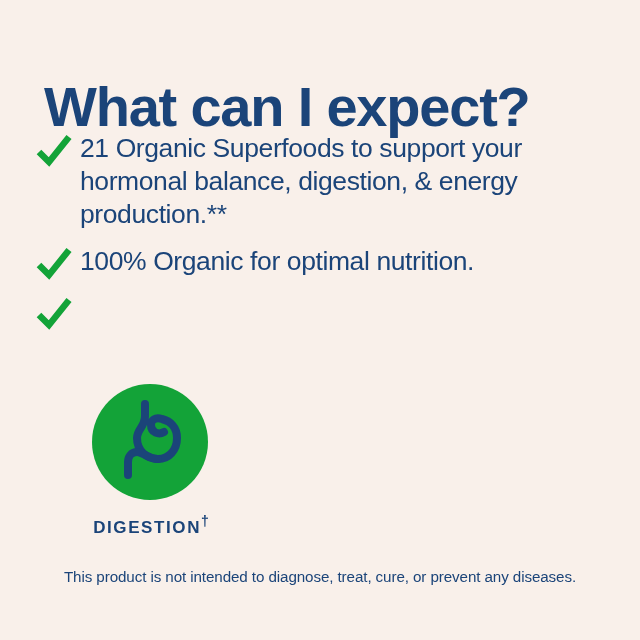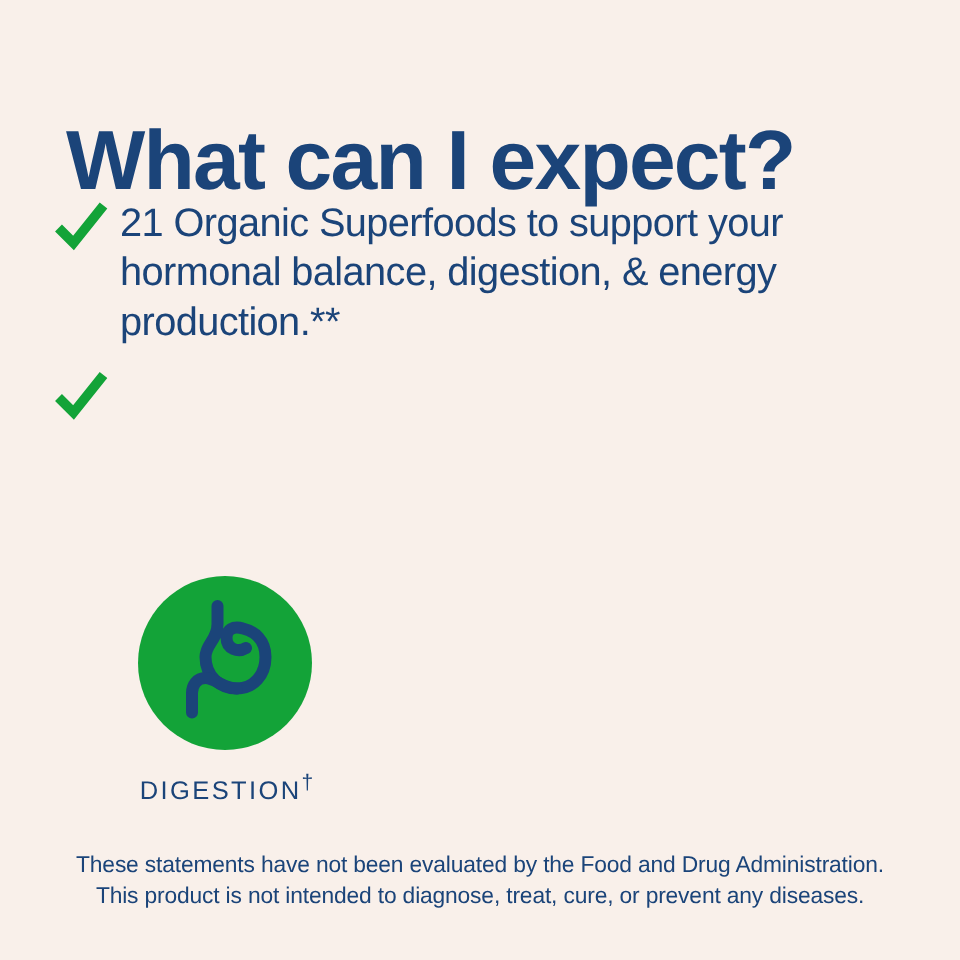--- a/index.html
+++ b/index.html
@@ -84,21 +84,21 @@
     height: 116px;
     border-radius: 50%;
     background: #13a338;
     display: flex;
     align-items: center;
     justify-content: center;
   }
   #digestion-label {
     margin-top: 13px;
     font-size: 17px;
-    font-weight: normal;
+    font-weight: bold;
     letter-spacing: 1.6px;
     color: #1b4479;
     white-space: nowrap;
   }
   #digestion-label .dagger {
     font-size: 14px;
     vertical-align: super;
     letter-spacing: 0;
   }
 
@@ -130,20 +130,30 @@
       <span class="check-icon">
         <svg width="36" height="34" viewBox="0 0 36 34" aria-hidden="true">
           <path d="M3 18 L13 28 L33 3" fill="none" stroke="#13a338" stroke-width="6.5" stroke-linecap="butt" stroke-linejoin="miter"></path>
         </svg>
       </span>
       <span class="benefit-text">
         <span class="lead">21 Organic Superfoods</span><span class="rest"> to support your hormonal balance, digestion, &amp; energy production.**</span>
       </span>
     </div>
 
+    <div class="benefit-row">
+      <span class="check-icon">
+        <svg width="36" height="34" viewBox="0 0 36 34" aria-hidden="true">
+          <path d="M3 18 L13 28 L33 3" fill="none" stroke="#13a338" stroke-width="6.5" stroke-linecap="butt" stroke-linejoin="miter"></path>
+        </svg>
+      </span>
+      <span class="benefit-text">
+        <span class="lead">100% Organic</span><span class="rest"> for optimal nutrition.</span>
+      </span>
+    </div>
 
     <div class="benefit-row">
       <span class="check-icon">
         <svg width="36" height="34" viewBox="0 0 36 34" aria-hidden="true">
           <path d="M3 18 L13 28 L33 3" fill="none" stroke="#13a338" stroke-width="6.5" stroke-linecap="butt" stroke-linejoin="miter"></path>
         </svg>
       </span>
     </div>
 
   </div>
@@ -164,17 +174,16 @@
             <path d="M51 62 C42 62 36 55 30 55
                      C24 55 21 60 21 65 L21 78"></path>
           </g>
         </svg>
       </span>
     </div>
     <div id="digestion-label"><span>DIGESTION</span><span class="dagger">†</span></div>
   </div>
 
   <div id="disclaimer">
-    <div>These statements have not been evaluated by the Food and Drug Administration.</div>
     <div>This product is not intended to diagnose, treat, cure, or prevent any diseases.</div>
   </div>
 
 </div>
 
 </body></html>

